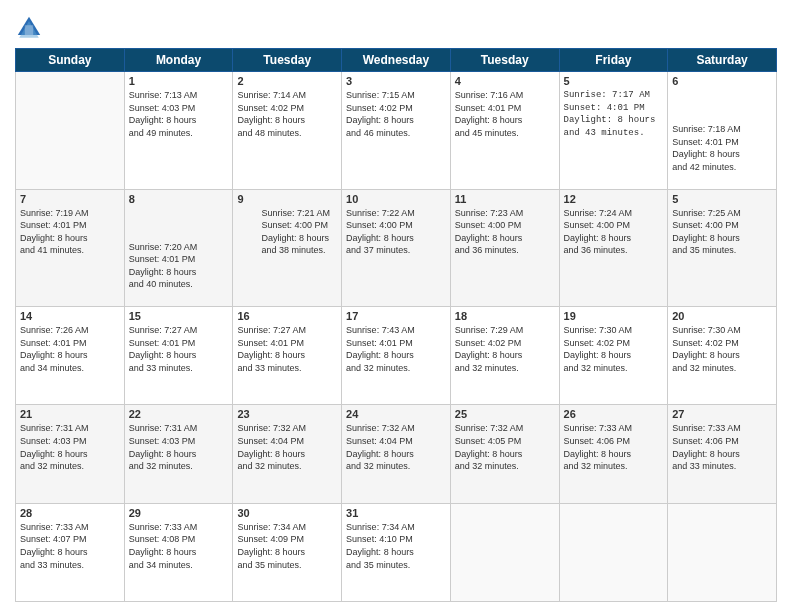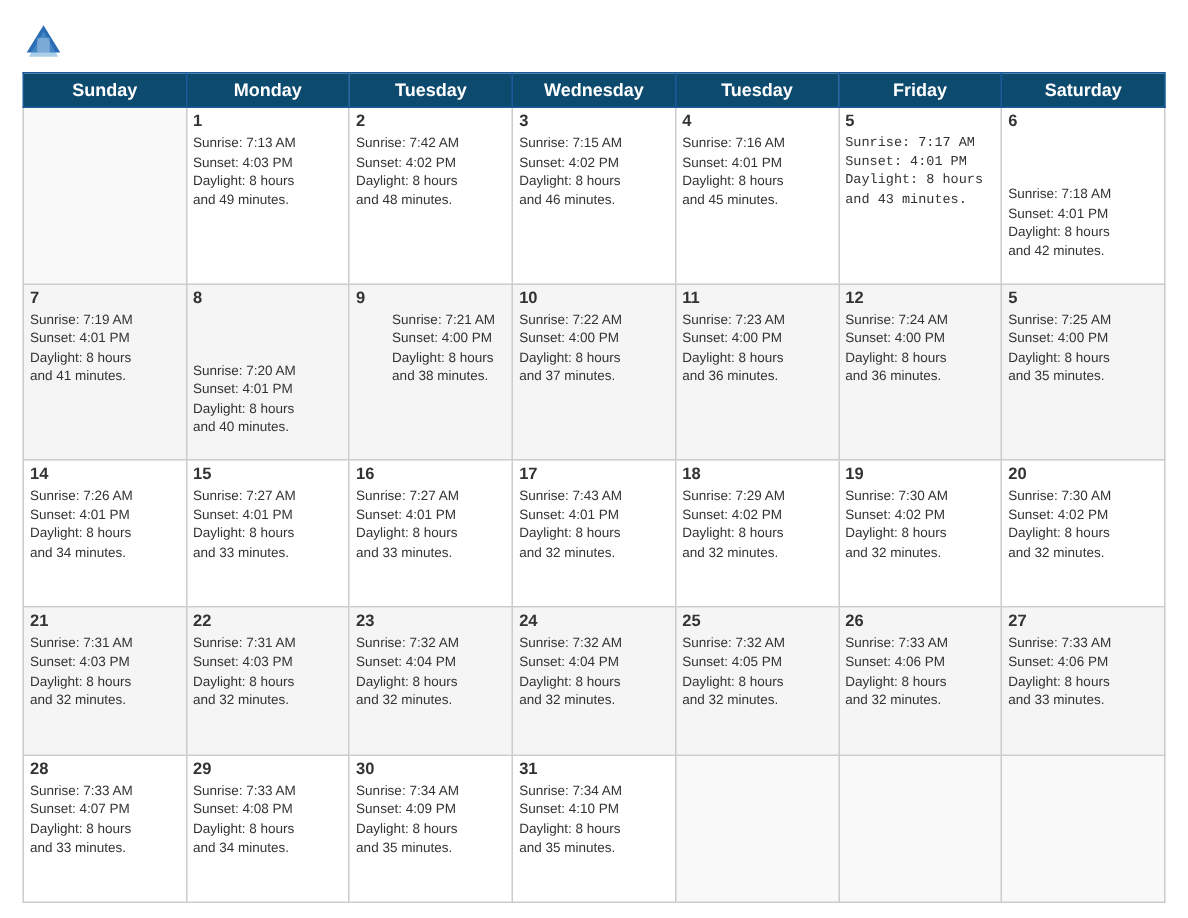--- a/index.html
+++ b/index.html
@@ -144,21 +144,21 @@
           <td class="empty"></td>
           <td>
             <span class="day-num">1</span>
             <div class="day-info" style="white-space: pre-line;">Sunrise: 7:13 AM
 Sunset: 4:03 PM
 Daylight: 8 hours
 and 49 minutes.</div>
           </td>
           <td>
             <span class="day-num">2</span>
-            <div class="day-info" style="white-space: pre-line;">Sunrise: 7:42 AM
+            <div class="day-info" style="white-space: pre-line;">Sunrise: 7:14 AM
 Sunset: 4:02 PM
 Daylight: 8 hours
 and 48 minutes.</div>
           </td>
           <td>
             <span class="day-num">3</span>
             <div class="day-info" style="white-space: pre-line;">Sunrise: 7:15 AM
 Sunset: 4:02 PM
 Daylight: 8 hours
 and 46 minutes.</div>

